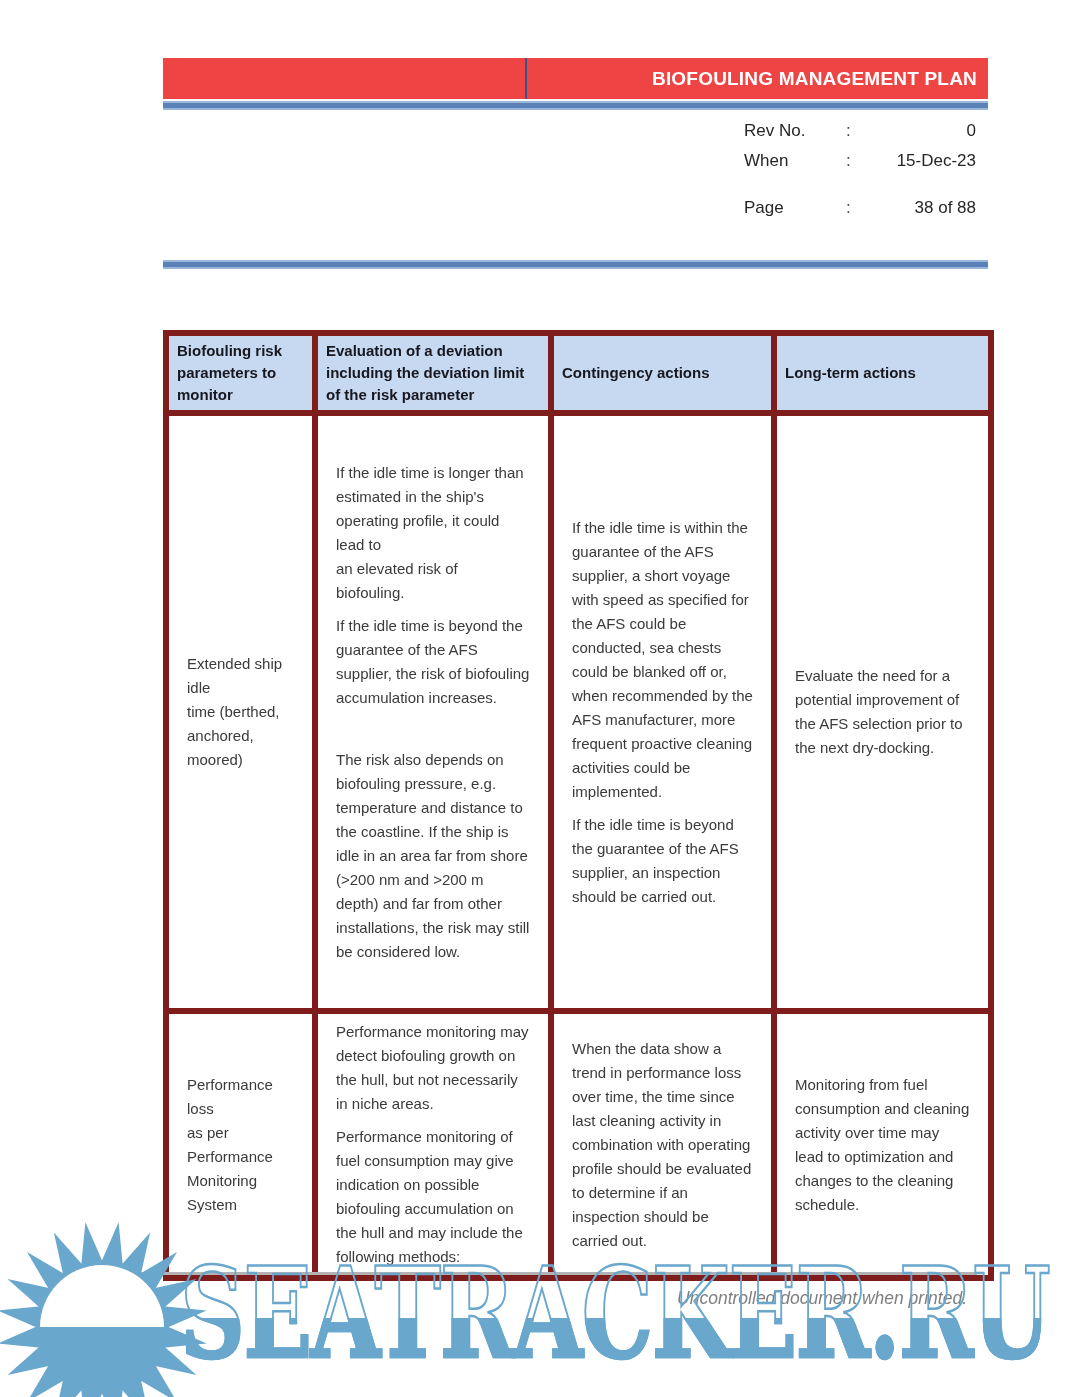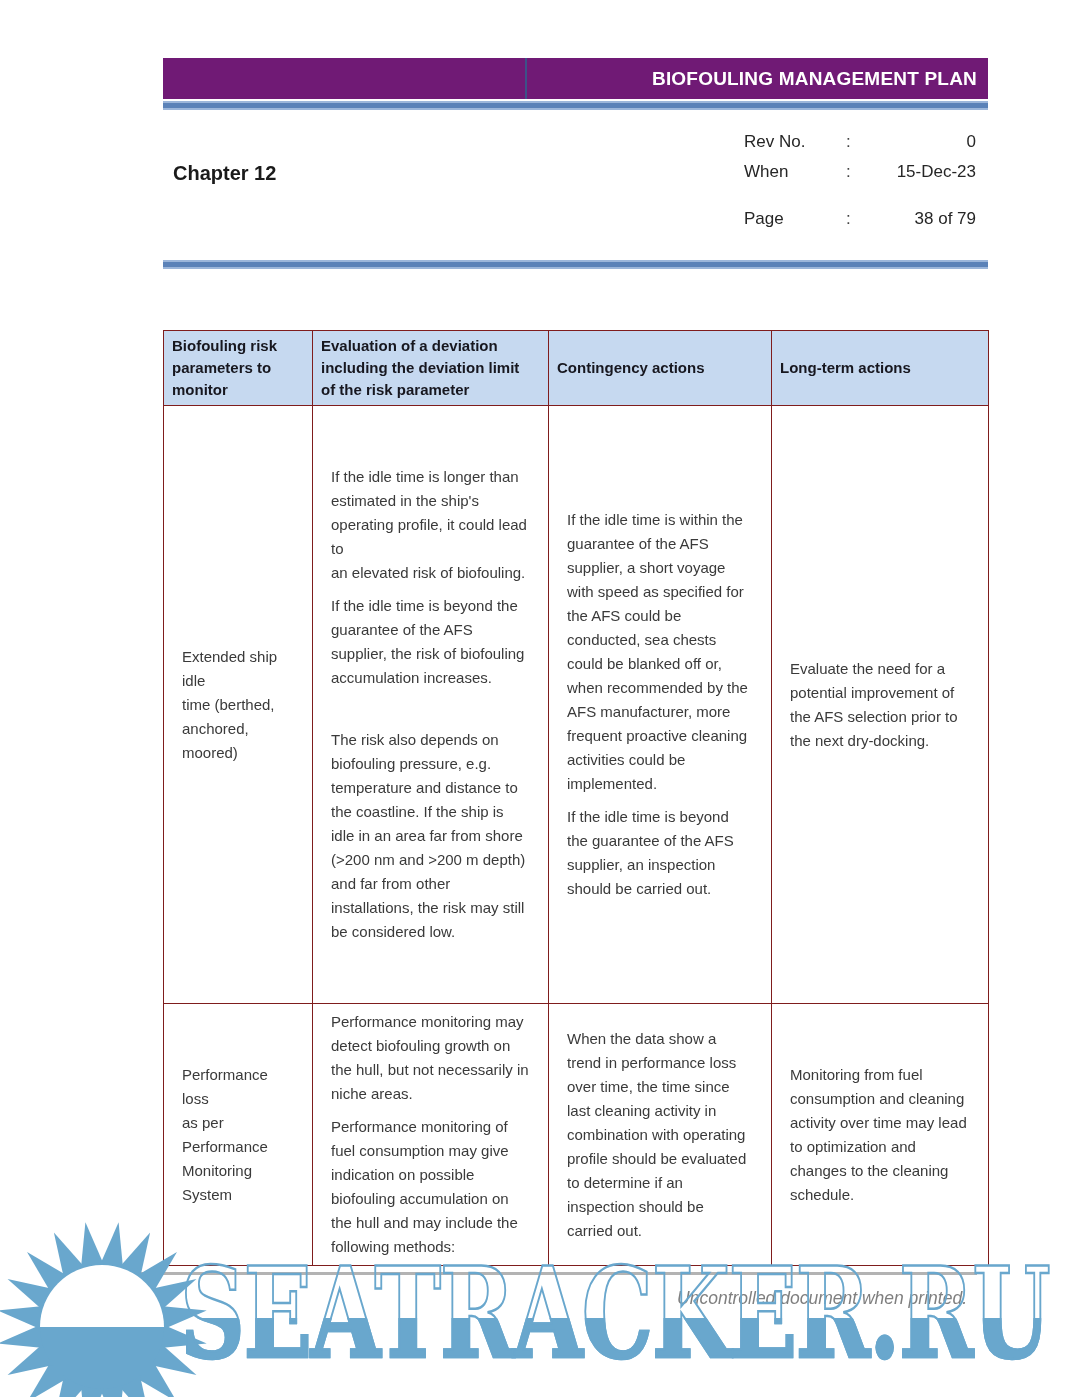--- a/index.html
+++ b/index.html
@@ -9,21 +9,21 @@
     overflow: hidden;
     position: relative;
     font-family: "Liberation Sans", sans-serif;
     color: #3a3a3a;
   }
   .abs { position: absolute; }
 
   
   .title-bar {
     left: 163px; top: 58px; width: 825px; height: 41px;
-    background: #701a75;
+    background: #ef4444;
     display: flex; align-items: center; justify-content: flex-end;
   }
   .title-bar .divider {
     position: absolute; left: 362px; top: 0; width: 2px; height: 41px;
     background: #3c5188;
   }
   .doc-title {
     color: #ffffff; font-weight: bold; font-size: 19px;
     padding-right: 11px; letter-spacing: 0.2px;
   }
@@ -33,34 +33,34 @@
     border-top: 2px solid #9cb6da;
     border-bottom: 2px solid #9cb6da;
   }
   .rule-top { top: 101px; }
   .rule-bottom { top: 260px; }
 
   .chapter-block { left: 173px; top: 158px; width: 560px; }
   .chapter-label { font-size: 20px; font-weight: bold; color: #1a1a1a; line-height: 31px; }
   .chapter-title { font-size: 20px; font-weight: bold; color: #1a1a1a; line-height: 31px; }
 
-  .meta-block { left: 744px; top: 131px; width: 232px; font-size: 17px; color: #262626; }
+  .meta-block { left: 744px; top: 120px; width: 232px; font-size: 17px; color: #262626; }
   .meta-row { display: flex; line-height: 22px; margin-bottom: 8px; }
   .meta-row .m-label { width: 102px; }
   .meta-row .m-sep { width: 28px; color: #444; }
   .meta-row .m-value { flex: 1; text-align: right; }
   .meta-row.page-row { margin-top: 25px; }
 
   
   .risk-table-wrap { left: 163px; top: 330px; width: 825px; }
   table.risk-table {
     border-collapse: collapse; table-layout: fixed; width: 825px;
   }
   table.risk-table th, table.risk-table td {
-    border: 1px solid #7f1d1d;
+    border: 6px solid #7f1d1d;
     vertical-align: middle;
     overflow: hidden;
   }
   table.risk-table th {
     background: #c6d9f0;
     color: #17171f;
     font-size: 15px; font-weight: bold; line-height: 22px;
     text-align: left; padding: 4px 8px;
     white-space: pre-line;
   }
@@ -107,38 +107,37 @@
 </head>
 <body>
 
 <div class="abs title-bar">
   <div class="divider"></div>
   <div class="doc-title">BIOFOULING MANAGEMENT PLAN</div>
 </div>
 <div class="abs blue-rule rule-top"></div>
 
 <div class="abs chapter-block">
-  <div class="chapter-label">Chapter 12</div>
 </div>
 
 <div class="abs meta-block">
   <div class="meta-row">
     <span class="m-label">Rev No.</span>
     <span class="m-sep">:</span>
     <span class="m-value">0</span>
   </div>
   <div class="meta-row">
     <span class="m-label">When</span>
     <span class="m-sep">:</span>
     <span class="m-value">15-Dec-23</span>
   </div>
   <div class="meta-row page-row">
     <span class="m-label">Page</span>
     <span class="m-sep">:</span>
-    <span class="m-value">38 of 79</span>
+    <span class="m-value">38 of 88</span>
   </div>
 </div>
 <div class="abs blue-rule rule-bottom"></div>
 
 <div class="abs risk-table-wrap">
   <table class="risk-table">
     <colgroup>
       <col style="width:149px">
         <col style="width:236px">
         <col style="width:223px">

